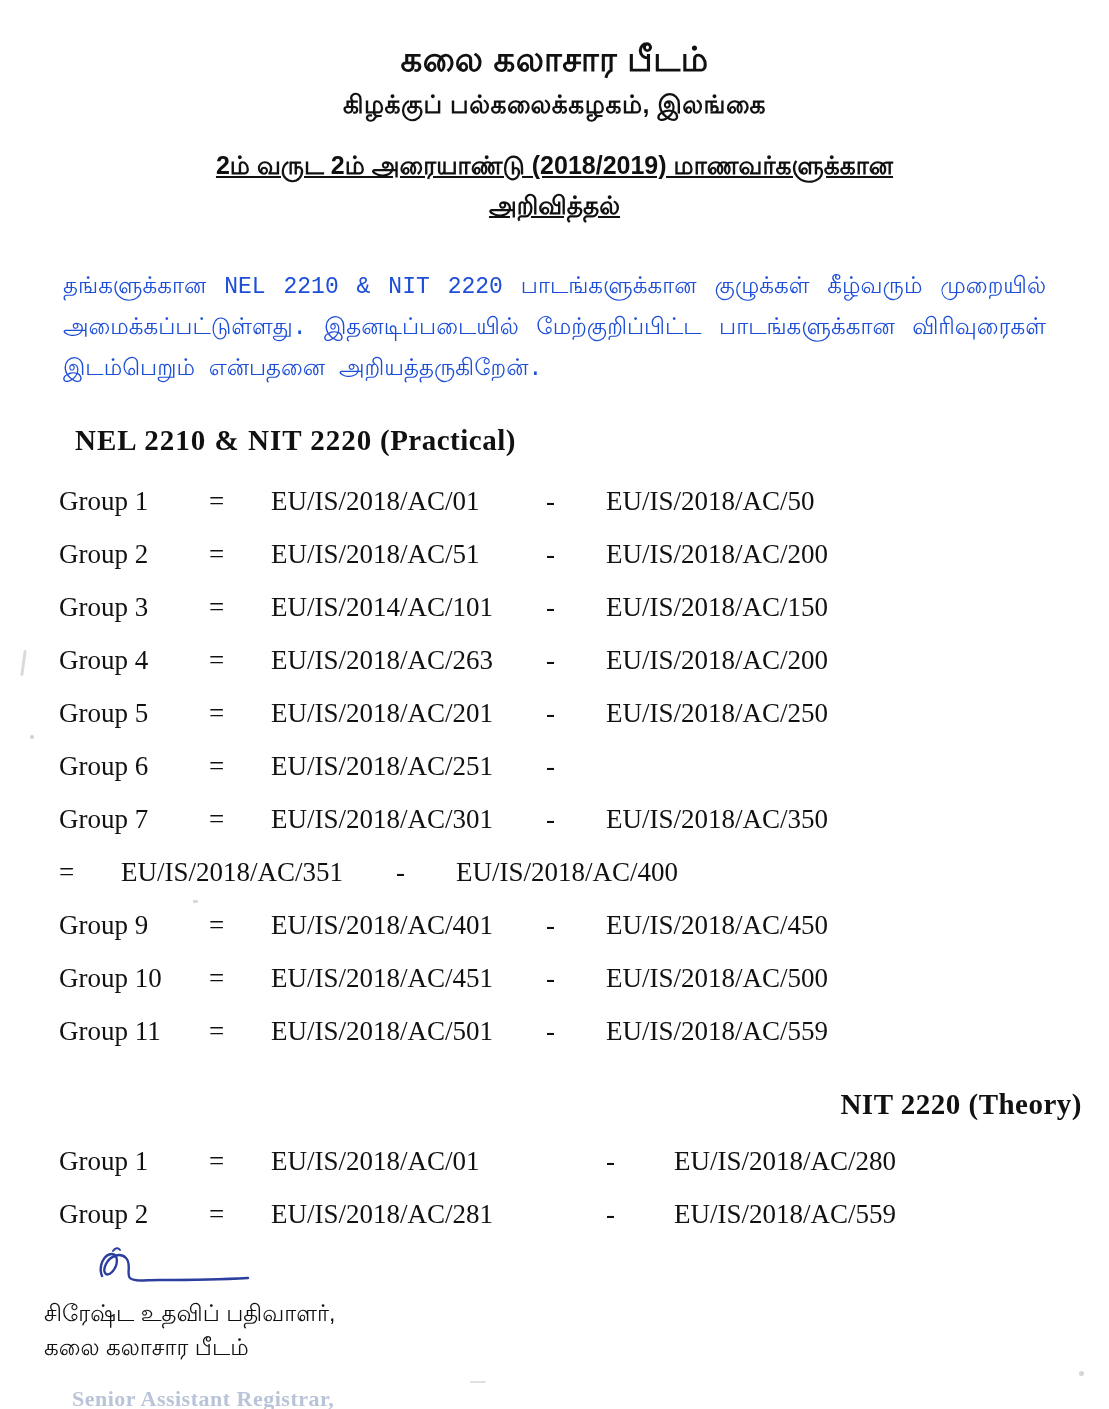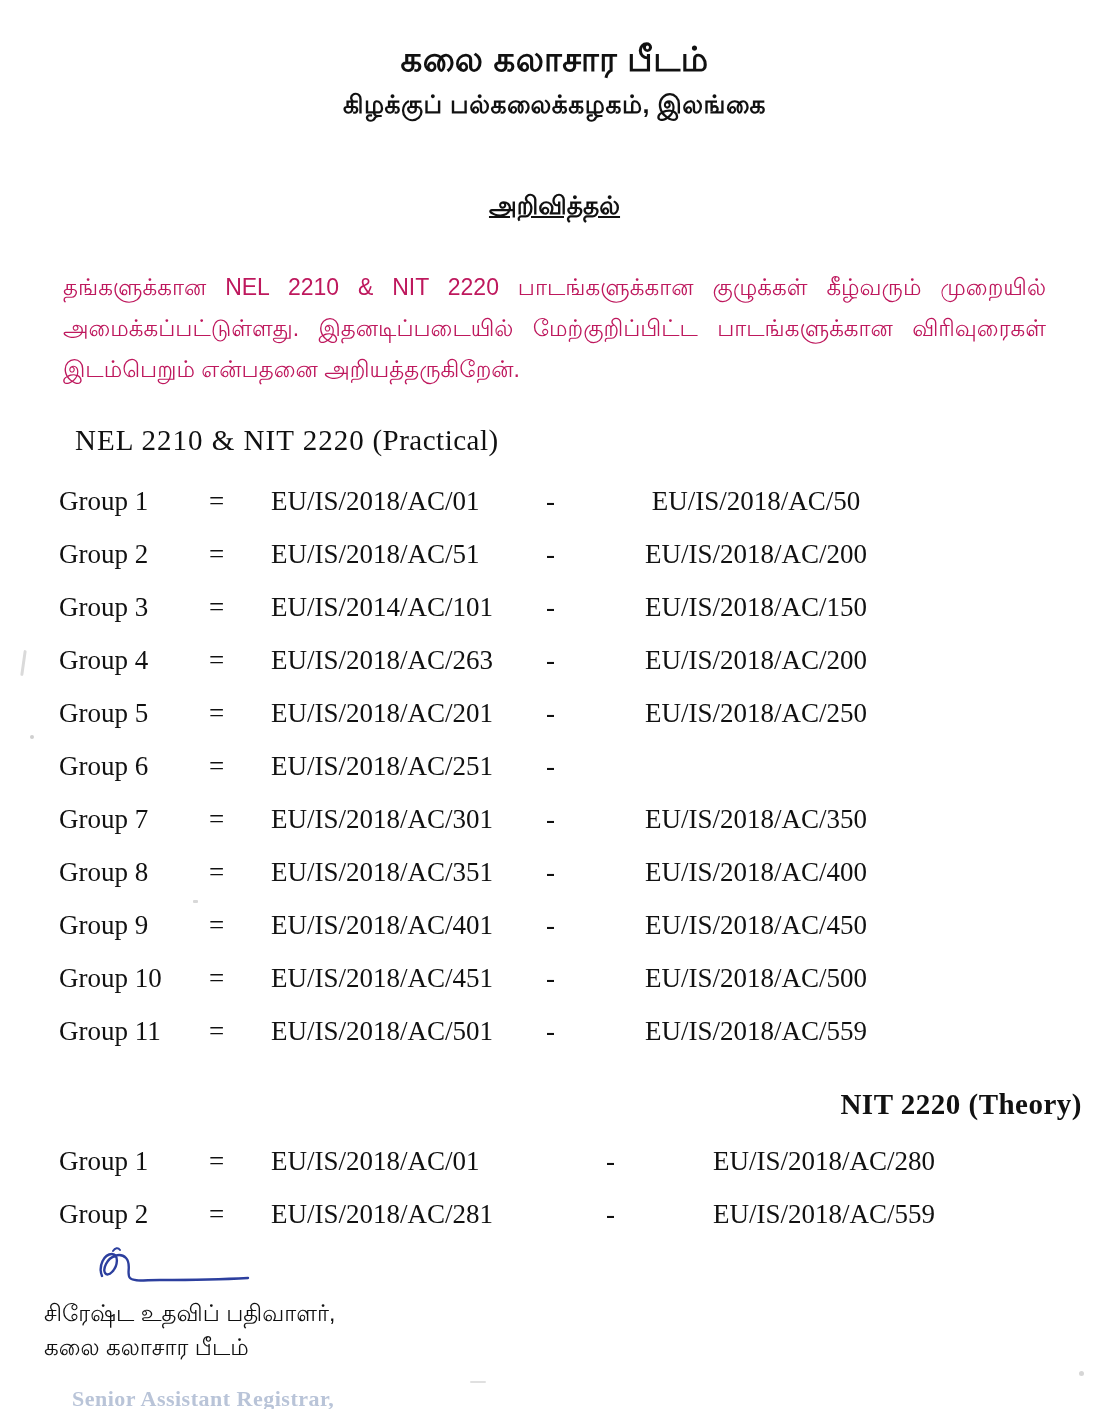--- a/index.html
+++ b/index.html
@@ -45,30 +45,30 @@
     font-size: 25px;
     line-height: 40px;
     margin-top: 18px;
     padding: 0 90px;
   }
   .subtitle span.u {
     text-decoration: underline;
   }
   .intro {
     margin: 42px 48px 0 48px;
-    font-family: Liberation Sans, sans-serif;
+    font-family: Liberation Mono, monospace;
     font-size: 23px;
     line-height: 41px;
     text-align: justify;
-    color: #be185d;
+    color: #1d4ed8;
   }
   .section-title {
     margin: 34px 0 0 60px;
     font-size: 29px;
-    font-weight: normal;
+    font-weight: bold;
     font-family: "Liberation Serif", serif;
     letter-spacing: 0.5px;
   }
   .section-title .code {
     letter-spacing: 1px;
   }
   .groups {
     margin: 18px 0 0 44px;
   }
   .grow {
@@ -85,21 +85,20 @@
     width: 62px;
   }
   .grow .gstart {
     width: 275px;
   }
   .grow .gdash {
     width: 60px;
   }
   .grow .gend {
     width: 300px;
-    text-align: center;
   }
   .section-title-2 {
     margin: 30px 12px 0 44px;
     font-size: 29px;
     font-weight: bold;
     letter-spacing: 0.5px;
     text-align: right;
   }
   .groups2 {
     margin: 14px 0 0 44px;
@@ -151,21 +150,21 @@
 <body>
 
 <div class="page">
 
   <div class="header-block">
     <div class="h-line1">கலை கலாசார பீடம்</div>
     <div class="h-line2">கிழக்குப் பல்கலைக்கழகம், இலங்கை</div>
   </div>
 
   <div class="subtitle">
-    <br>
+    <span class="u">2ம் வருட 2ம் அரையாண்டு (2018/2019) மாணவர்களுக்கான</span><br>
     <span class="u">அறிவித்தல்</span>
   </div>
 
   <div class="intro">தங்களுக்கான NEL 2210 &amp; NIT 2220 பாடங்களுக்கான குழுக்கள் கீழ்வரும் முறையில் அமைக்கப்பட்டுள்ளது. இதனடிப்படையில் மேற்குறிப்பிட்ட பாடங்களுக்கான விரிவுரைகள் இடம்பெறும் என்பதனை அறியத்தருகிறேன்.</div>
 
   <div class="section-title">
     <span class="code">NEL 2210 &amp; NIT 2220</span>
     <span>(Practical)</span>
   </div>
 
@@ -212,21 +211,20 @@
       <span class="gdash">-</span>
     </div>
     <div class="grow">
       <span class="gname">Group 7</span>
       <span class="geq">=</span>
       <span class="gstart">EU/IS/2018/AC/301</span>
       <span class="gdash">-</span>
       <span class="gend">EU/IS/2018/AC/350</span>
     </div>
     <div class="grow">
-      <span class="gname">Group 8</span>
       <span class="geq">=</span>
       <span class="gstart">EU/IS/2018/AC/351</span>
       <span class="gdash">-</span>
       <span class="gend">EU/IS/2018/AC/400</span>
     </div>
     <div class="grow">
       <span class="gname">Group 9</span>
       <span class="geq">=</span>
       <span class="gstart">EU/IS/2018/AC/401</span>
       <span class="gdash">-</span>

